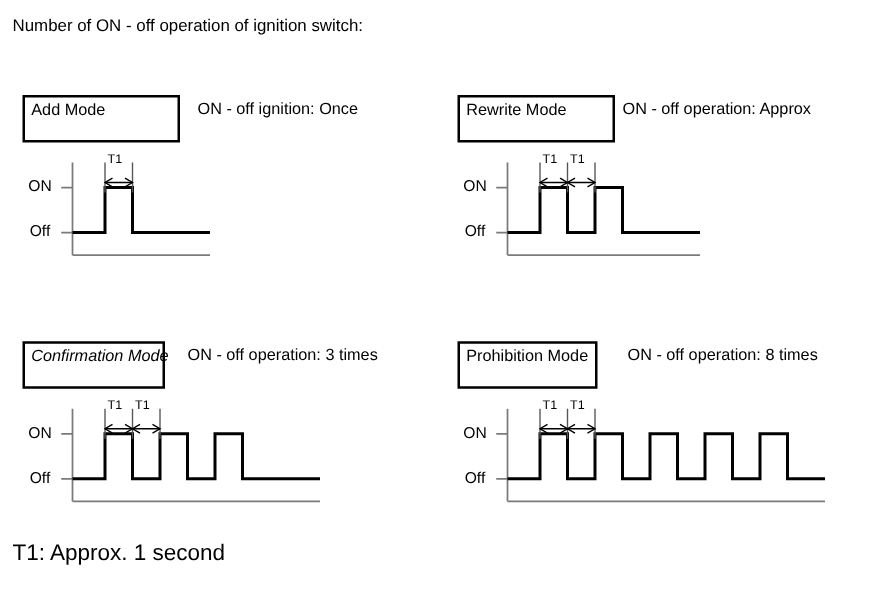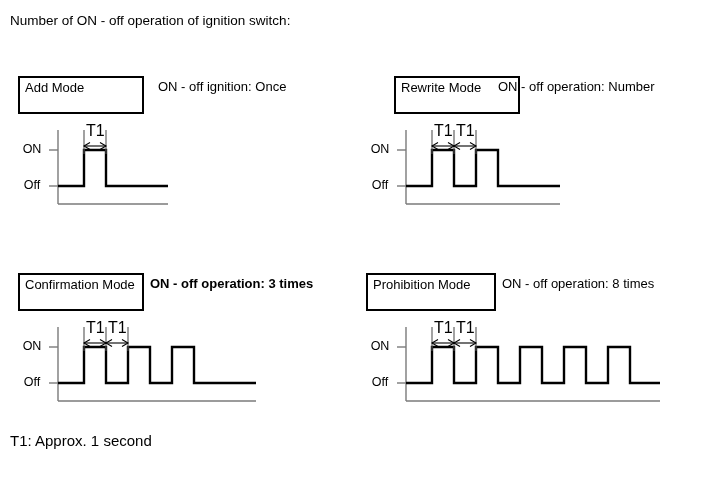--- a/index.html
+++ b/index.html
@@ -19,21 +19,21 @@
     position: absolute;
     left: 10px;
     top: 13px;
     font-size: 13.5px;
     white-space: nowrap;
   }
   .footnote {
     position: absolute;
     left: 10px;
     top: 432px;
-    font-size: 15px;
+    font-size: 18px;
     white-space: nowrap;
   }
   
   .panel {
     position: absolute;
   }
   .panel-header {
     position: relative;
     height: 38px;
   }
@@ -65,21 +65,21 @@
     left: 0;
   }
   .axis-label {
     position: absolute;
     font-size: 12.5px;
     text-align: center;
     white-space: nowrap;
   }
   .t1-label {
     position: absolute;
-    font-size: 16px;
+    font-size: 10px;
     white-space: nowrap;
   }
   svg { display: block; }
   .wf-line {
     fill: none;
     stroke: #000000;
     stroke-width: 2.4;
     stroke-linejoin: miter;
     stroke-linecap: butt;
   }
@@ -132,24 +132,24 @@
             <path d="M72 14.5 L66 18 L72 21.5" class="dim-head"></path>
             <path d="M82 14.5 L88 18 L82 21.5" class="dim-head"></path>
           </svg>
           <span class="axis-label" style="left: 0px; width: 28px; top: 14px;">ON</span>
           <span class="axis-label" style="left: 0px; width: 28px; top: 50px;">Off</span>
           <span class="t1-label" style="left: 68px; top: -6px;">T1</span>
         </div>
       </div>
       <div class="panel" style="left: 366px; top: 76px;">
         <div class="panel-header">
-          <div class="mode-box" style="width: 126px; margin-left: 28px;">
+          <div class="mode-box" style="width: 126px;">
             <span class="mode-box-label">Rewrite Mode</span>
           </div>
-          <div class="op-text" style="left: 132px;">ON - off operation: Number</div>
+          <div class="op-text" style="left: 132px;">ON - off operation: Approx</div>
         </div>
         <div class="wave-wrap" style="top: 52px; width: 194px; height: 82px;">
           <svg width="194" height="82" viewBox="0 0 194 82">
             <path d="M40 2 L40 76" class="axis-line"></path>
             <path d="M40 76 L238 76" class="axis-line"></path>
             <path d="M31 22 L40 22" class="axis-line"></path>
             <path d="M31 58 L40 58" class="axis-line"></path>
             <path d="M40 58 L66 58 L66 22 L88 22 L88 58 L110 58 L110 22 L132 22 L132 58 L154 58 L238 58" class="wf-line"></path>
             <path d="M66 2 L66 26" class="ext-line"></path>
             <path d="M88 2 L88 26" class="ext-line"></path>
@@ -162,24 +162,24 @@
             <path d="M104 14.5 L110 18 L104 21.5" class="dim-head"></path>
           </svg>
           <span class="axis-label" style="left: 0px; width: 28px; top: 14px;">ON</span>
           <span class="axis-label" style="left: 0px; width: 28px; top: 50px;">Off</span>
           <span class="t1-label" style="left: 68px; top: -6px;">T1</span>
           <span class="t1-label" style="left: 90px; top: -6px;">T1</span>
         </div>
       </div>
       <div class="panel" style="left: 18px; top: 273px;">
         <div class="panel-header">
-          <div class="mode-box" style="width: 126px;">
+          <div class="mode-box" style="width: 114px; font-style: italic;">
             <span class="mode-box-label">Confirmation Mode</span>
           </div>
-          <div class="op-text" style="left: 132px; font-weight: bold;">ON - off operation: 3 times</div>
+          <div class="op-text" style="left: 132px;">ON - off operation: 3 times</div>
         </div>
         <div class="wave-wrap" style="top: 52px; width: 238px; height: 82px;">
           <svg width="238" height="82" viewBox="0 0 238 82">
             <path d="M40 2 L40 76" class="axis-line"></path>
             <path d="M40 76 L268 76" class="axis-line"></path>
             <path d="M31 22 L40 22" class="axis-line"></path>
             <path d="M31 58 L40 58" class="axis-line"></path>
             <path d="M40 58 L66 58 L66 22 L88 22 L88 58 L110 58 L110 22 L132 22 L132 58 L154 58 L154 22 L176 22 L176 58 L198 58 L268 58" class="wf-line"></path>
             <path d="M66 2 L66 26" class="ext-line"></path>
             <path d="M88 2 L88 26" class="ext-line"></path>
@@ -192,21 +192,21 @@
             <path d="M104 14.5 L110 18 L104 21.5" class="dim-head"></path>
           </svg>
           <span class="axis-label" style="left: 0px; width: 28px; top: 14px;">ON</span>
           <span class="axis-label" style="left: 0px; width: 28px; top: 50px;">Off</span>
           <span class="t1-label" style="left: 68px; top: -6px;">T1</span>
           <span class="t1-label" style="left: 90px; top: -6px;">T1</span>
         </div>
       </div>
       <div class="panel" style="left: 366px; top: 273px;">
         <div class="panel-header">
-          <div class="mode-box" style="width: 130px;">
+          <div class="mode-box" style="width: 112px;">
             <span class="mode-box-label">Prohibition Mode</span>
           </div>
           <div class="op-text" style="left: 136px;">ON - off operation: 8 times</div>
         </div>
         <div class="wave-wrap" style="top: 52px; width: 326px; height: 82px;">
           <svg width="326" height="82" viewBox="0 0 326 82">
             <path d="M40 2 L40 76" class="axis-line"></path>
             <path d="M40 76 L294 76" class="axis-line"></path>
             <path d="M31 22 L40 22" class="axis-line"></path>
             <path d="M31 58 L40 58" class="axis-line"></path>

